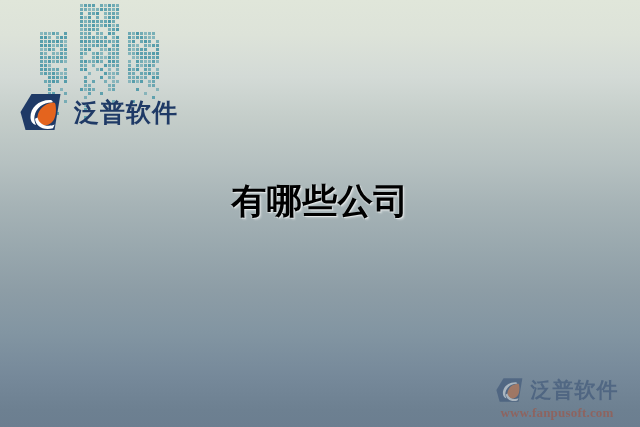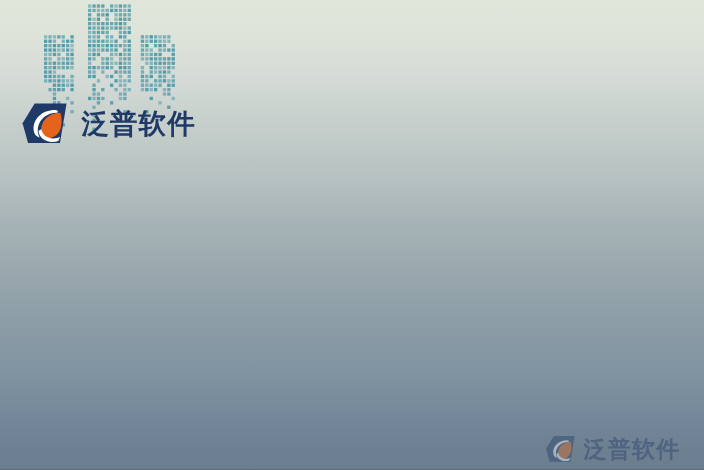--- a/index.html
+++ b/index.html
@@ -505,29 +505,31 @@
         <path d="M33.5 10.5 C25 11 18.5 17 17.5 24.5 C17 28 18 31 20 33 C24.5 34.5 30 33 33 29 C36 25 36.5 18.5 35.5 12.5 C35.3 11.2 34.7 10.5 33.5 10.5 Z" fill="#e4641e"></path>
         <path d="M17.6 25.5 C18.6 30.5 22.8 33.8 28.6 33.8 C31 33.8 33 33.4 34.6 32.6 L33 36.2 C31.4 36.7 29.6 37 27.6 37 C20.4 37 15.4 32.6 15 26.8 Z" fill="#ffffff"></path>
       </svg>
     </span>
     <span class="logo-words">
       <span class="logo-cn">泛普软件</span>
     </span>
   </div>
 
   <div id="headline">
+    <span class="hl-line">有哪些公司</span>
   </div>
 
   <div id="watermark">
     <div class="wm-row">
       <span class="wm-mark">
         <svg viewBox="0 0 46 40" width="30" height="26" aria-hidden="true">
           <path d="M11.5 2 L40.5 2 L34.5 38 L5.5 38 L0.5 20 Z" fill="#1f3a66"></path>
           <path d="M30 8 C18 8 10.5 16 10.5 25 C10.5 29 12.5 32 16 33 C14.5 30 14 27 14.5 24 C16 16 23 10.5 31.5 10.5 C32.5 10.5 33 10 32.5 9.2 C32 8.3 31.2 8 30 8 Z" fill="#ffffff"></path>
           <path d="M33.5 10.5 C25 11 18.5 17 17.5 24.5 C17 28 18 31 20 33 C24.5 34.5 30 33 33 29 C36 25 36.5 18.5 35.5 12.5 C35.3 11.2 34.7 10.5 33.5 10.5 Z" fill="#e4641e"></path>
           <path d="M17.6 25.5 C18.6 30.5 22.8 33.8 28.6 33.8 C31 33.8 33 33.4 34.6 32.6 L33 36.2 C31.4 36.7 29.6 37 27.6 37 C20.4 37 15.4 32.6 15 26.8 Z" fill="#ffffff"></path>
         </svg>
       </span>
       <span class="wm-cn">泛普软件</span>
     </div>
+    <div class="wm-url">www.fanpusoft.com</div>
   </div>
 
 </div>
 
 </body></html>

